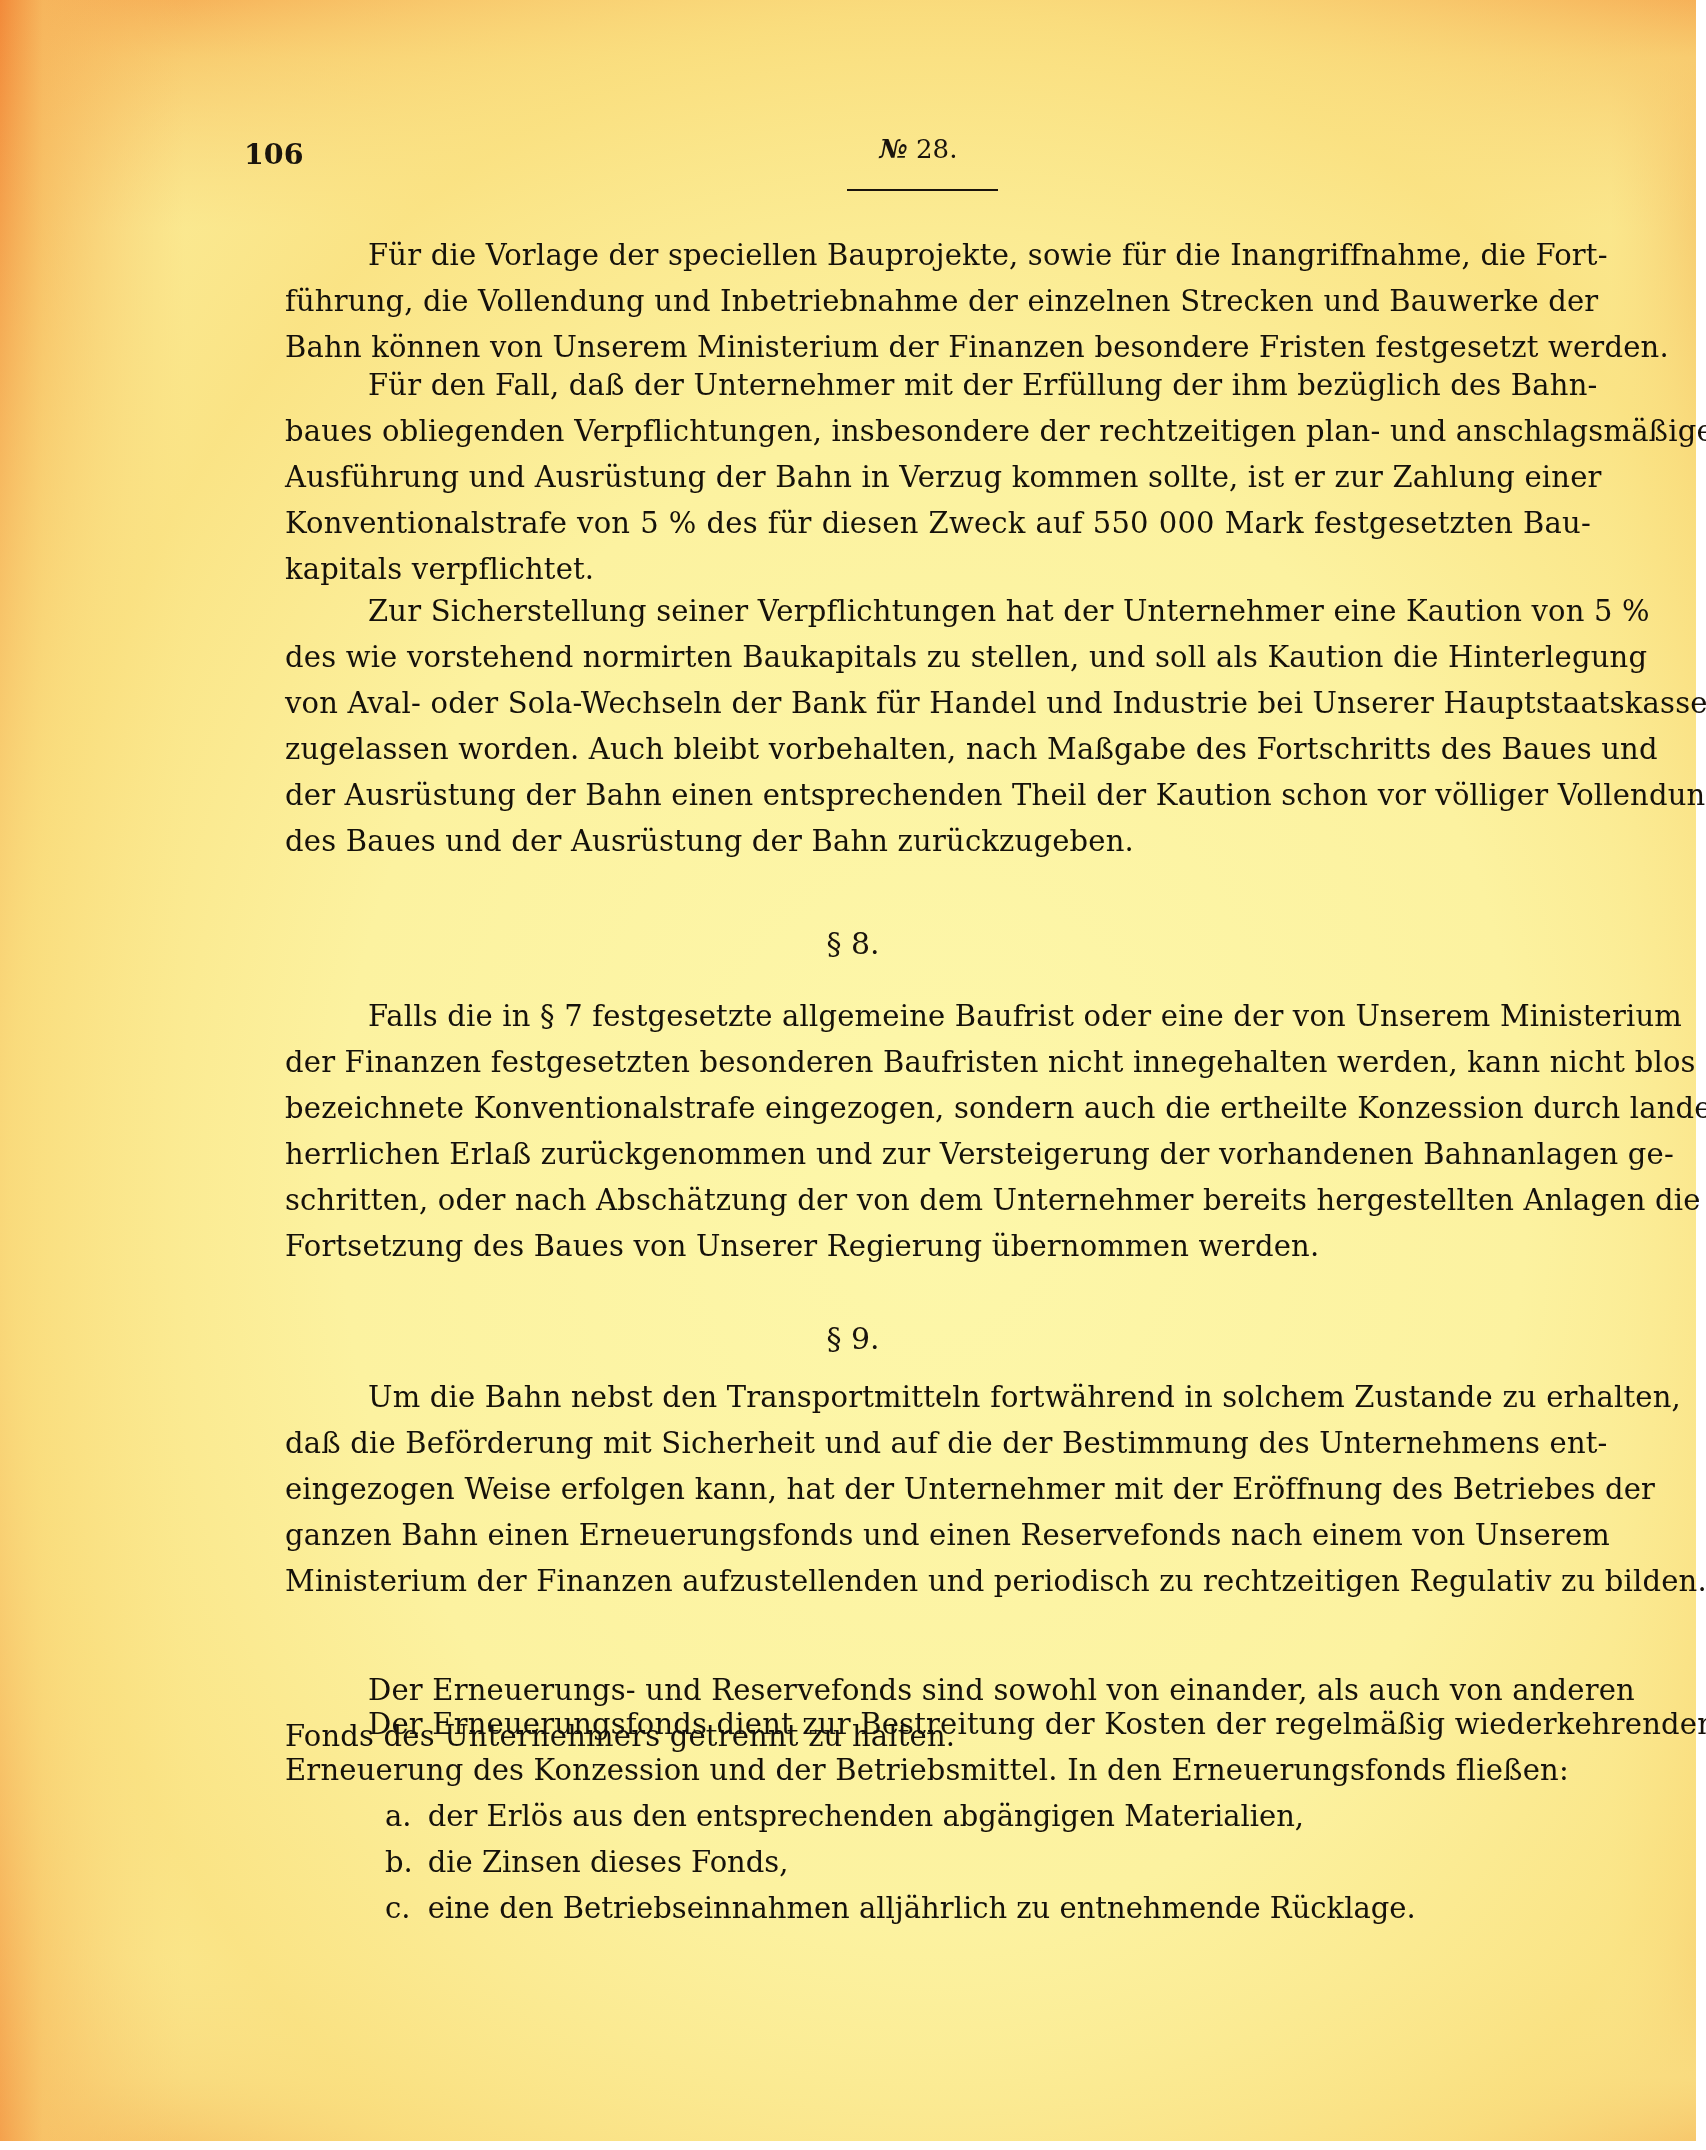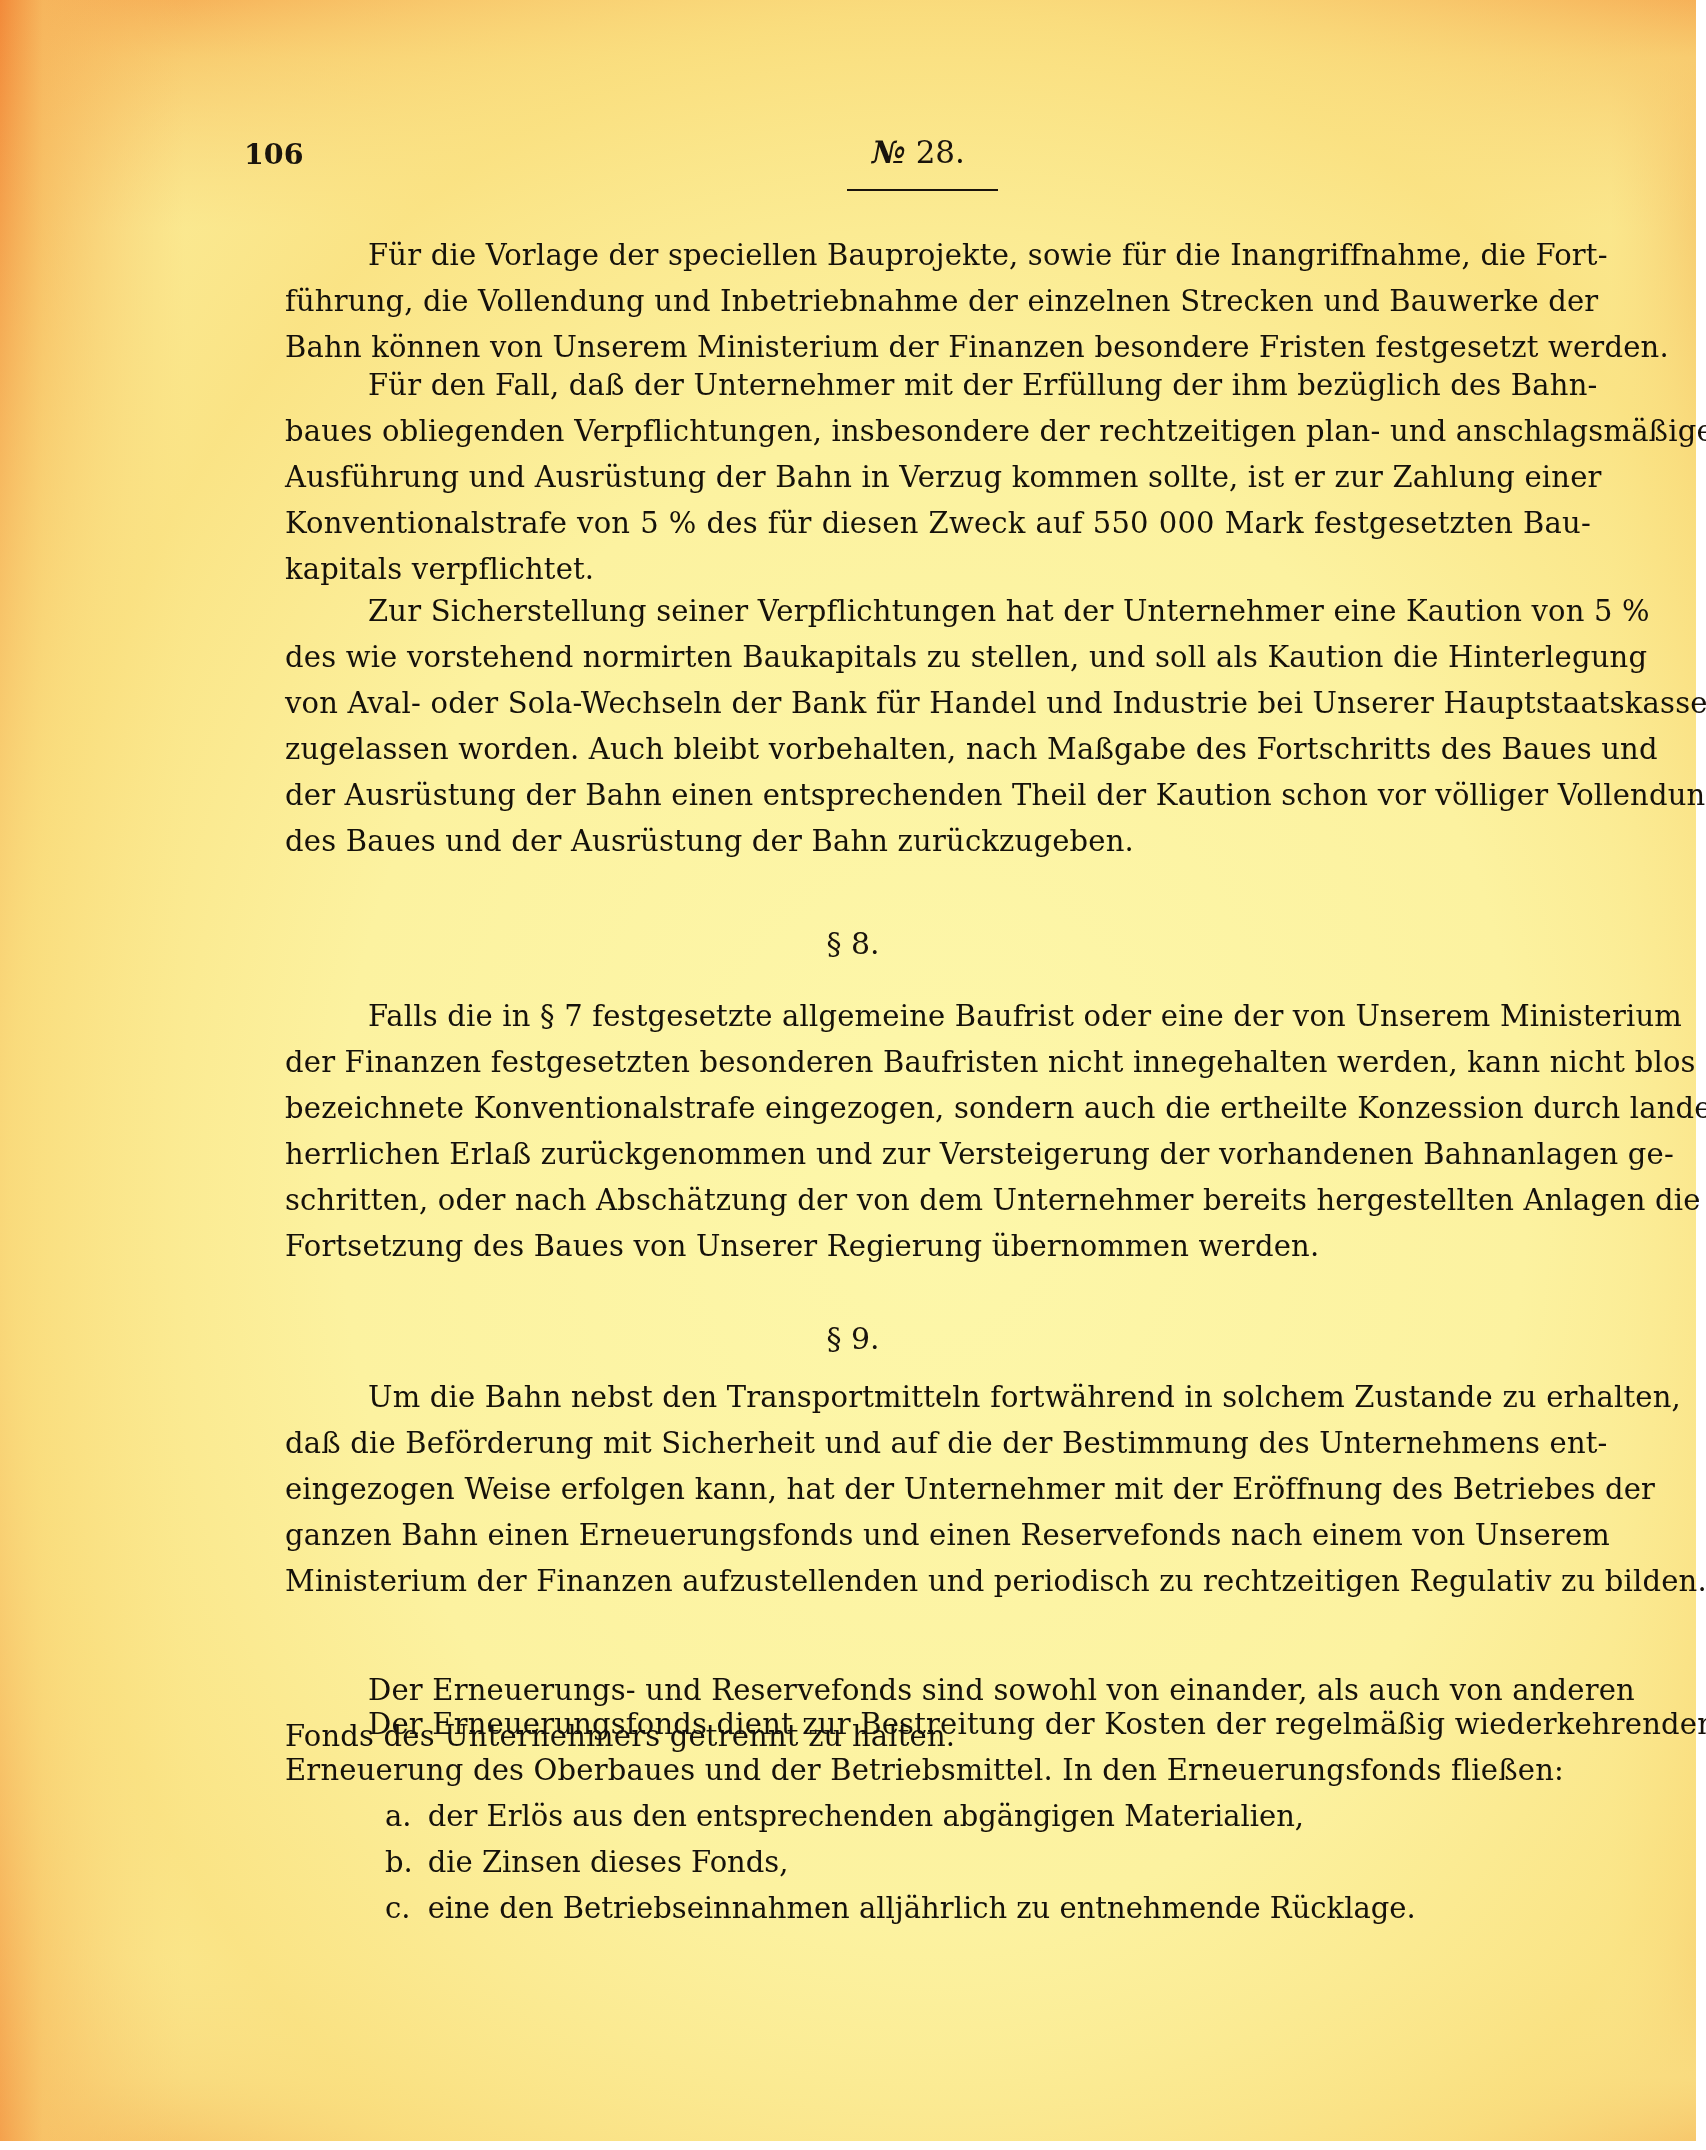--- a/index.html
+++ b/index.html
@@ -17,21 +17,21 @@
       linear-gradient(to top, #f3a852 0px, #f7cf7a 64px, rgba(250,225,130,0) 185px),
       linear-gradient(to left, #f3b55e 0px, rgba(250,225,130,0) 85px),
       #fbf0a2;
   }
   .page-number {
     position:absolute; left:244px; top:137px;
     font-family:"DejaVu Serif", serif; font-weight:bold; font-size:28.5px; color:#1a140c;
   }
   .issue-header {
     position:absolute; left:826px; top:134px; width:185px; text-align:center;
-    font-family:"DejaVu Serif", serif; font-size:31px; color:#1a140c;
+    font-family:"DejaVu Serif", serif; font-size:26px; color:#1a140c;
   }
   .issue-header .no { font-style:italic; font-weight:bold; }
   .issue-rule {
     position:absolute; left:847px; top:189px; width:151px; height:2.1px; background:#1a140c;
   }
   .text {
     position:absolute; left:285px; width:1306px;
     font-family:"DejaVu Serif", serif; font-size:29px; line-height:46px; color:#15110a;
     text-align:justify; letter-spacing:0.2px;
   }
@@ -97,21 +97,21 @@
     <span class="line">eingezogen Weise erfolgen kann, hat der Unternehmer mit der Eröffnung des Betriebes der</span>
     <span class="line">ganzen Bahn einen Erneuerungsfonds und einen Reservefonds nach einem von Unserem</span>
     <span class="line">Ministerium der Finanzen aufzustellenden und periodisch zu rechtzeitigen Regulativ zu bilden.</span>
   </div>
   <div class="text" style="top:1667px;">
     <span class="line" style="padding-left:83px;">Der Erneuerungs- und Reservefonds sind sowohl von einander, als auch von anderen</span>
     <span class="line" style="text-align-last:left;">Fonds des Unternehmers getrennt zu halten.</span>
   </div>
   <div class="text" style="top:1701px;">
     <span class="line" style="padding-left:83px;">Der Erneuerungsfonds dient zur Bestreitung der Kosten der regelmäßig wiederkehrenden</span>
-    <span class="line" style="text-align-last:left;">Erneuerung des Oberbaues und der Betriebsmittel. In den Erneuerungsfonds fließen:</span>
+    <span class="line" style="text-align-last:left;">Erneuerung des Konzession und der Betriebsmittel. In den Erneuerungsfonds fließen:</span>
   </div>
 
   <div class="list" style="top:1793px;">
     <div class="item">
       <span class="marker">a.</span>
       <span>der Erlös aus den entsprechenden abgängigen Materialien,</span>
     </div>
     <div class="item">
       <span class="marker">b.</span>
       <span>die Zinsen dieses Fonds,</span>

